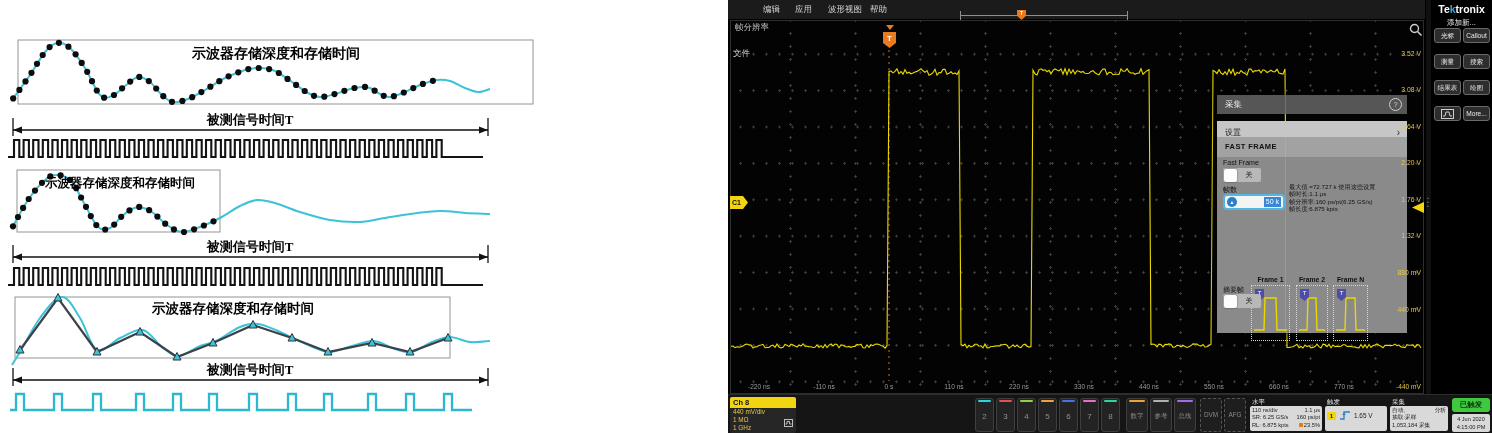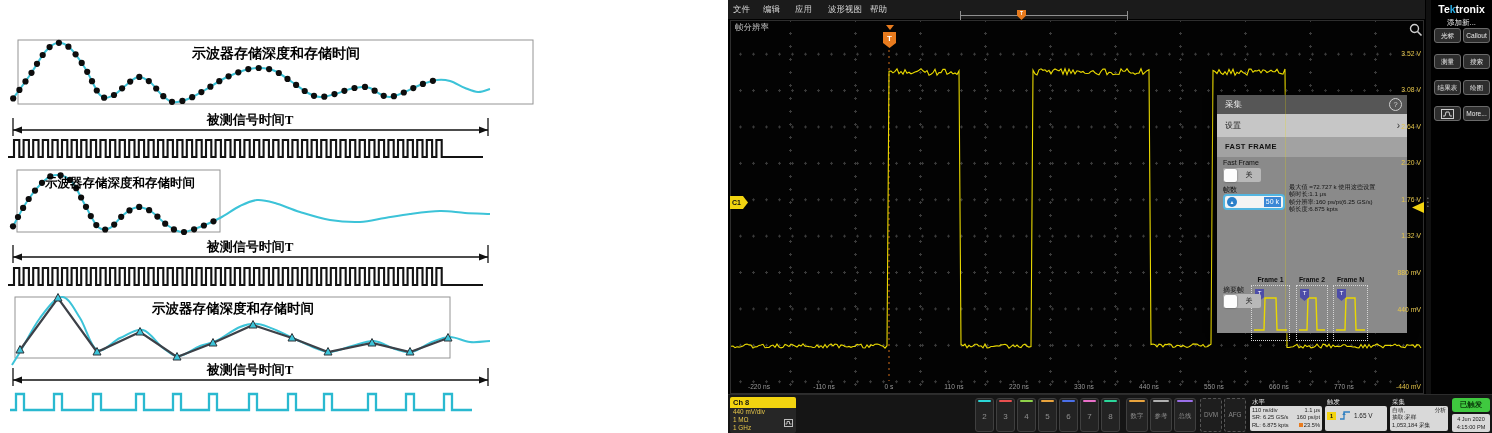--- a/index.html
+++ b/index.html
@@ -58,21 +58,21 @@
      text-align:center;line-height:7px;}
   #splitter{position:absolute;left:698px;top:0;width:5px;height:394px;background:#101010;z-index:3;}
   #splitter .grip{position:absolute;left:1px;top:196px;color:#808080;font-size:5px;line-height:4px;}
   
   #ff-panel{position:absolute;left:489px;top:95px;width:190px;height:238px;z-index:4;
      box-shadow:0 0 10px rgba(0,0,0,.65);font-size:8px;}
   .ff-title{position:absolute;left:0;top:0;width:100%;height:19px;background:#565656;color:#ededed;
      line-height:19px;padding-left:8px;box-sizing:border-box;font-size:8.5px;}
   .ff-help{position:absolute;right:5px;top:3px;width:11px;height:11px;border:1px solid #cfcfcf;border-radius:50%;
      color:#cfcfcf;font-size:7.5px;line-height:11px;text-align:center;padding:0;}
-  .ff-settings{position:absolute;left:0;top:19px;width:100%;height:23px;background:#c6c6c6;color:#1a1a1a;
+  .ff-settings{position:absolute;left:0;top:26px;width:100%;height:23px;background:#c6c6c6;color:#1a1a1a;
      line-height:23px;padding-left:8px;box-sizing:border-box;font-size:8px;}
   .ff-chev{position:absolute;right:7px;top:0;font-size:10px;color:#333;}
   .ff-section{position:absolute;left:0;top:42px;width:100%;height:20px;background:#a2a2a2;color:#111;
      line-height:20px;padding-left:8px;box-sizing:border-box;font-weight:bold;font-size:7.5px;letter-spacing:.4px;}
   .ff-body{position:absolute;left:0;top:62px;width:100%;height:176px;background:#8a8a8a;}
   .ff-lab{position:absolute;color:#111;font-size:7px;white-space:nowrap;}
   .toggle{position:absolute;width:38px;height:14px;background:#b8b8b8;border-radius:2px;}
   .toggle .knob{position:absolute;left:1px;top:0.5px;width:13px;height:13px;background:#fdfdfd;border-radius:2px;
      box-shadow:0 0 2px rgba(0,0,0,.5);}
   .toggle .tlabel{position:absolute;left:16px;top:0;width:20px;height:14px;color:#1a1a1a;font-size:7px;
@@ -259,21 +259,21 @@
   </div>
 
   <div id="scope">
     <div id="display"></div>
     <svg id="wave-svg" width="764" height="433">
         <line x1="161" y1="50" x2="161" y2="381" stroke="#e87b1e" stroke-width="1" stroke-dasharray="2,4" opacity="0.9"></line>
         <polyline points="3,346.3 5,346.1 7,347.7 9,346.8 11,347.1 13,346.8 15,346.1 17,344.5 19,344.1 21,344.9 23,345.1 25,348.1 27,346.9 29,346.7 31,345.4 33,345.0 35,344.3 37,347.7 39,347.5 41,347.4 43,345.8 45,345.1 47,347.4 49,344.1 51,347.1 53,347.9 55,347.3 57,344.4 59,345.3 61,346.6 63,344.1 65,345.0 67,346.0 69,347.1 71,345.0 73,346.1 75,343.9 77,346.3 79,346.2 81,346.6 83,346.8 85,347.5 87,347.3 89,344.9 91,347.4 93,345.7 95,347.8 97,344.5 99,347.5 101,345.1 103,344.0 105,346.0 107,344.0 109,344.5 111,347.8 113,344.9 115,345.3 117,346.5 119,347.0 121,346.4 123,347.3 125,346.5 127,346.5 129,344.3 131,345.0 133,344.2 135,347.7 137,348.0 139,344.9 141,347.3 143,344.8 145,345.7 147,344.2 149,344.0 151,344.5 153,345.4 155,346.2 157,348.1 159,345.7 161,71.2 163,71.0 165,72.9 167,71.4 169,68.8 171,73.7 173,71.5 175,74.2 177,69.8 179,73.2 181,72.2 183,73.8 185,72.9 187,71.9 189,71.4 191,70.2 193,68.7 195,70.8 197,72.3 199,70.6 201,75.3 203,74.2 205,72.7 207,69.3 209,75.1 211,72.6 213,72.6 215,69.4 217,69.3 219,74.3 221,73.2 223,71.8 225,73.9 227,73.0 229,74.5 231,70.9 233,344.4 235,345.8 237,344.2 239,347.7 241,345.3 243,346.9 245,346.0 247,344.2 249,344.3 251,346.2 253,345.8 255,347.9 257,344.0 259,347.9 261,347.8 263,346.5 265,346.5 267,346.1 269,345.8 271,346.1 273,344.9 275,344.8 277,344.3 279,345.3 281,348.1 283,346.6 285,344.9 287,346.8 289,345.1 291,346.9 293,347.6 295,345.0 297,344.2 299,346.2 301,347.1 303,346.6 305,70.2 307,73.8 309,75.0 311,69.8 313,68.8 315,70.3 317,69.8 319,71.7 321,70.2 323,73.8 325,70.4 327,69.0 329,70.0 331,70.9 333,68.9 335,74.2 337,68.7 339,74.5 341,69.1 343,73.4 345,69.9 347,73.9 349,70.8 351,71.2 353,72.3 355,71.5 357,73.3 359,73.5 361,73.2 363,71.4 365,70.7 367,72.7 369,74.0 371,74.8 373,71.3 375,69.0 377,69.1 379,74.7 381,72.4 383,72.5 385,74.7 387,74.2 389,74.3 391,74.5 393,68.9 395,71.3 397,71.3 399,68.8 401,71.8 403,73.2 405,72.8 407,74.3 409,73.2 411,73.1 413,68.8 415,74.2 417,72.4 419,70.7 421,69.7 423,344.6 425,344.0 427,344.7 429,346.9 431,344.2 433,344.6 435,346.8 437,344.4 439,344.6 441,343.9 443,344.5 445,347.4 447,347.0 449,345.4 451,345.5 453,346.8 455,345.5 457,346.5 459,347.4 461,346.7 463,345.6 465,343.9 467,344.1 469,344.1 471,345.4 473,346.1 475,344.6 477,347.0 479,346.8 481,345.5 483,344.3 485,70.5 487,71.5 489,73.5 491,69.7 493,73.0 495,74.4 497,71.6 499,74.6 501,69.4 503,73.4 505,69.3 507,75.2 509,72.2 511,73.6 513,70.7 515,72.5 517,73.4 519,75.1 521,69.1 523,69.0 525,72.2 527,70.6 529,71.0 531,69.9 533,72.8 535,69.8 537,70.4 539,72.5 541,71.5 543,70.2 545,71.8 547,71.7 549,69.3 551,73.0 553,73.6 555,74.2 557,68.9 559,347.5 561,347.5 563,347.0 565,346.7 567,345.6 569,344.3 571,347.7 573,346.5 575,348.0 577,345.0 579,346.7 581,345.7 583,347.9 585,347.4 587,346.5 589,344.2 591,346.6 593,348.0 595,344.1 597,344.5 599,346.6 601,344.3 603,347.8 605,345.0 607,346.7 609,346.1 611,346.7 613,346.3 615,344.7 617,344.7 619,346.5 621,346.4 623,346.5 625,347.0 627,346.9 629,347.7 631,347.9 633,344.5 635,347.8 637,344.7 639,348.0 641,344.5 643,347.5 645,345.6 647,345.0 649,344.0 651,345.2 653,346.2 655,347.8 657,345.3 659,345.4 661,345.2 663,345.6 665,345.2 667,344.1 669,345.6 671,345.0 673,347.0 675,347.1 677,347.7 679,344.7 681,345.2 683,345.1 685,344.9 687,347.4 689,344.7 691,345.0 693,348.0" fill="none" stroke="#f7e600" stroke-width="1.1" opacity="0.95"></polyline>
       </svg>
 
     <div id="menu-bar">
-        <span class="menu-item" style="left: 5px;">文件</span>
+        <span class="menu-item" style="left: 5px; margin-top: 44px;">文件</span>
         <span class="menu-item" style="left: 35px;">编辑</span>
         <span class="menu-item" style="left: 67px;">应用</span>
         <span class="menu-item" style="left: 100px;">波形视图</span>
         <span class="menu-item" style="left: 142px;">帮助</span>
       </div>
     <div id="view-label">帧分辨率</div>
 
     <div id="rec-slider">
       <div class="bar"></div>
       <div class="tick" style="left:0;"></div>

